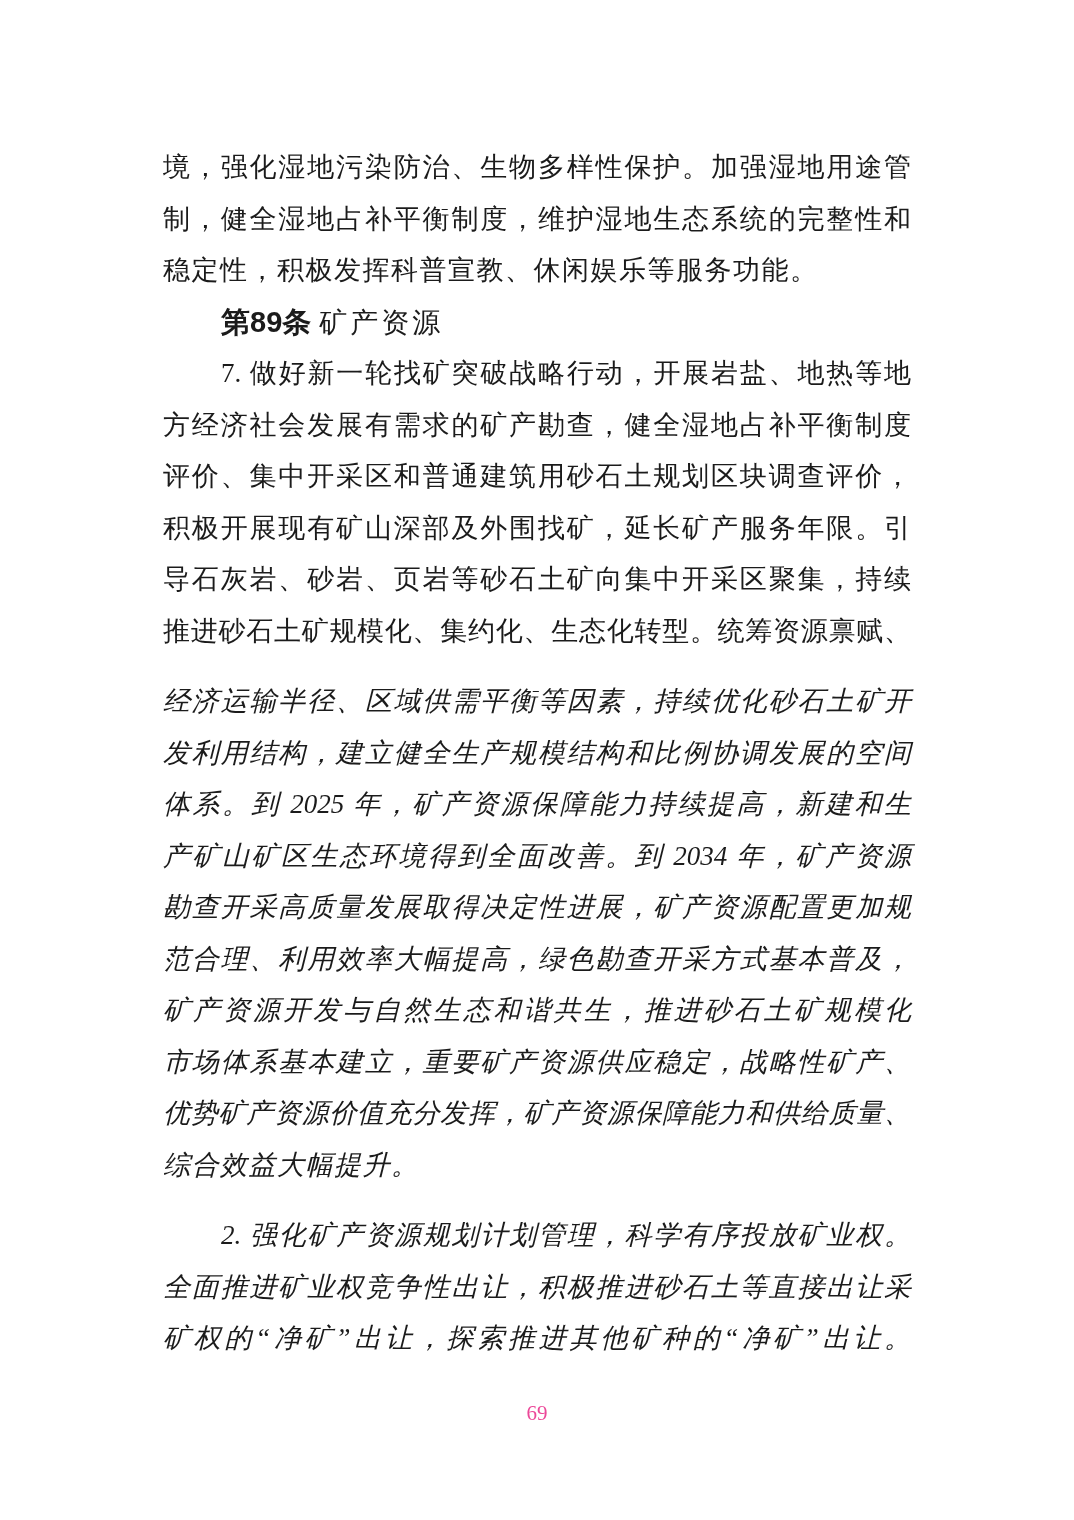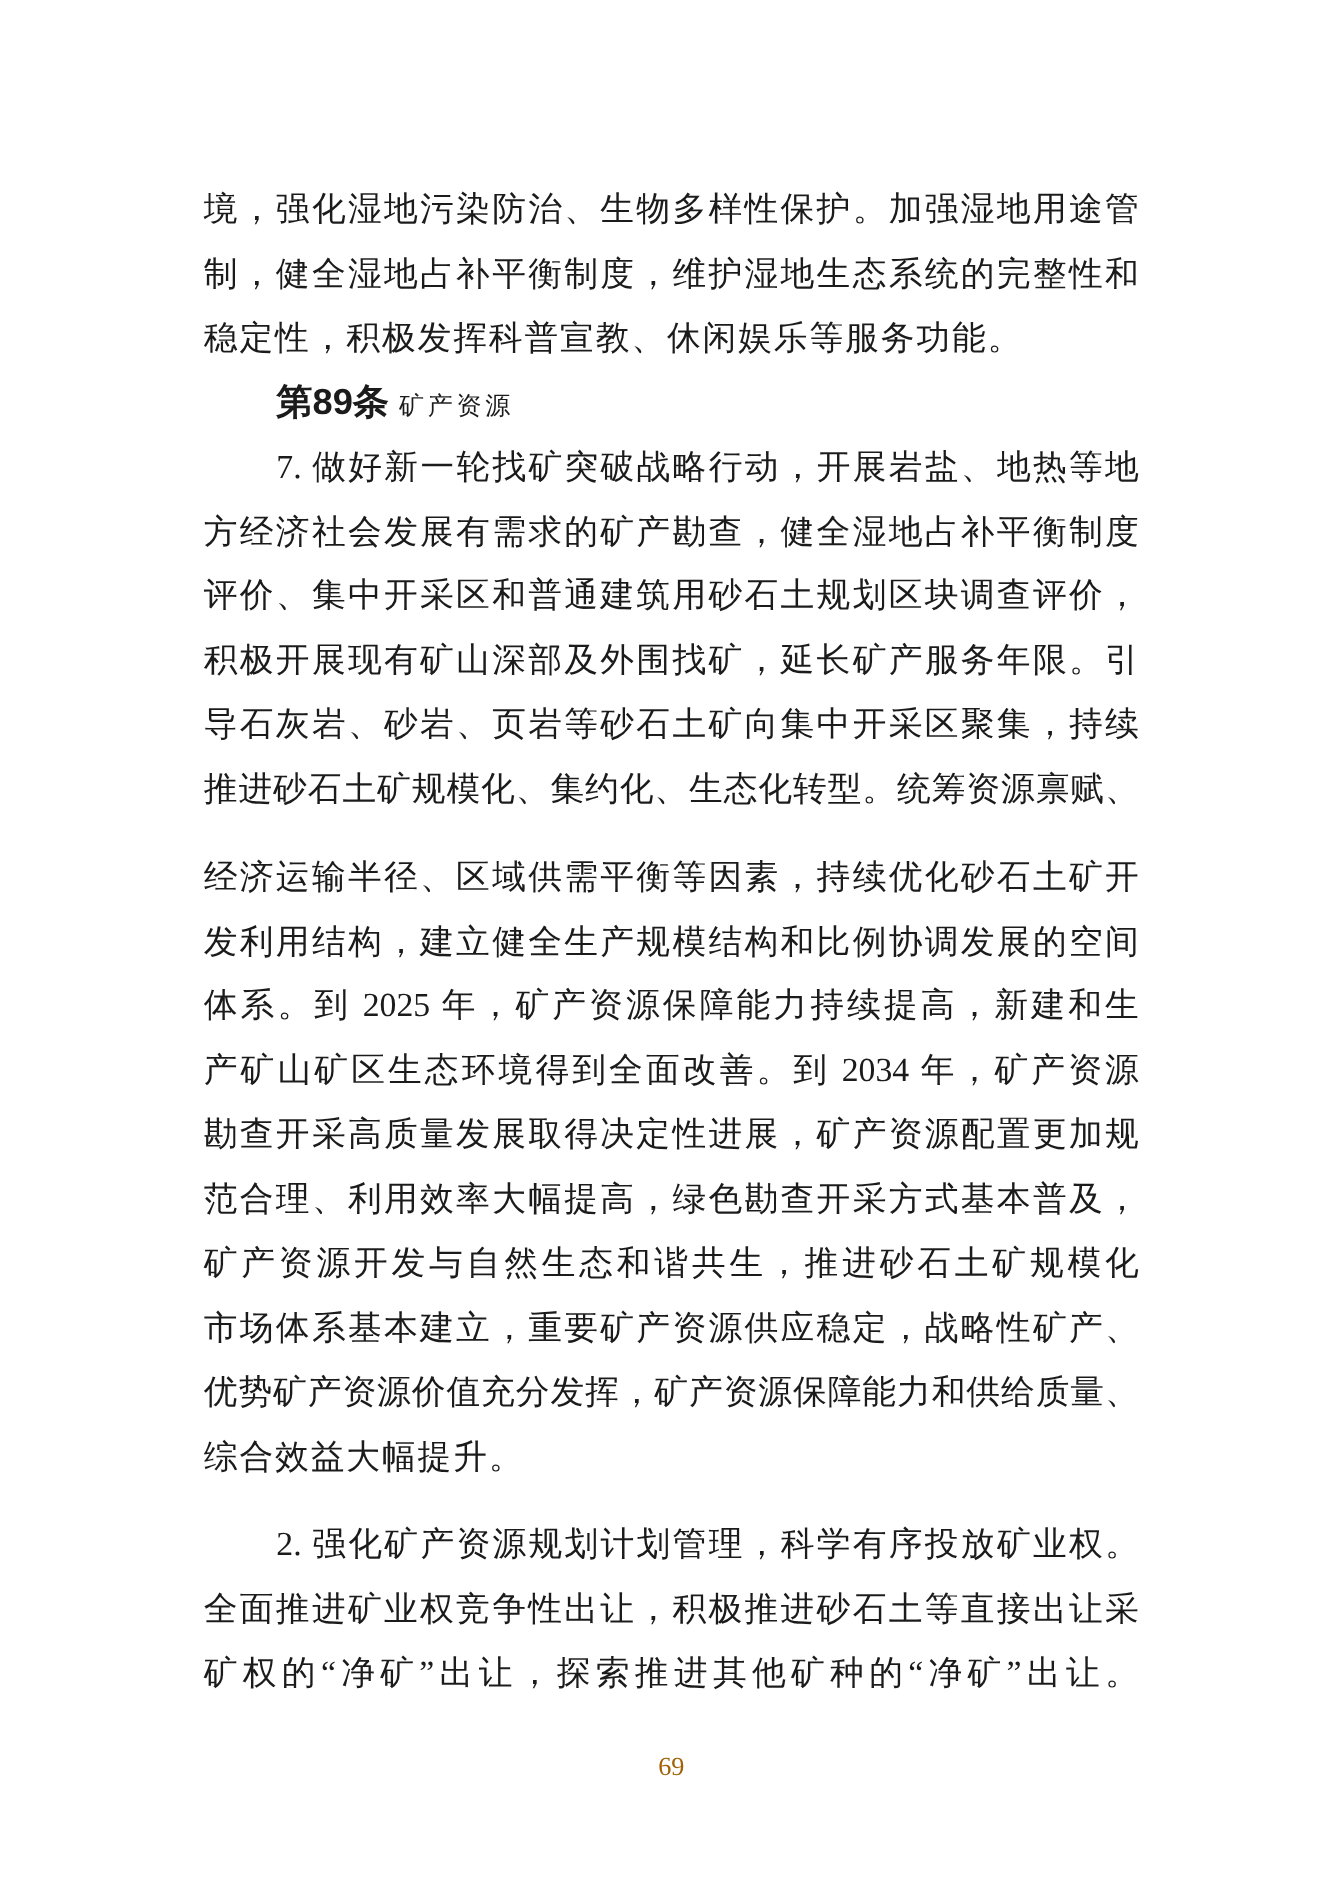--- a/index.html
+++ b/index.html
@@ -16,21 +16,21 @@
     font-family: "Liberation Serif", "DejaVu Serif", serif;
     color: #1b1b1b;
   }
   .content {
     position: absolute;
     left: 163px;
     top: 142px;
     width: 748px;
   }
   .block { margin: 0; padding: 0; }
-  .block.gap { margin-top: 19px; }
+  .block.gap { margin-top: 19px; font-style: italic; }
   .line {
     height: 51.5px;
     line-height: 51.5px;
     font-size: 27px;
     text-align: justify;
     text-align-last: justify;
     text-justify: inter-character;
     white-space: nowrap;
     overflow: visible;
   }
@@ -46,33 +46,33 @@
     text-indent: 58px;
     white-space: nowrap;
   }
   .h-num {
     font-family: "Liberation Sans", "DejaVu Sans", sans-serif;
     font-weight: 700;
     font-size: 29px;
     margin-right: 8px;
   }
   .h-title {
-    font-size: 20px;
+    font-size: 28px;
     letter-spacing: 3px;
   }
   .page-number {
     position: absolute;
     left: 0;
     right: 0;
     top: 1399px;
     height: 28px;
     line-height: 28px;
     text-align: center;
     font-size: 21px;
-    color: #a16207;
+    color: #ec4899;
   }
 </style>
 </head>
 <body>
 
 <div class="page">
   <div class="content">
       <div class="block">
         <div class="line">境，强化湿地污染防治、生物多样性保护。加强湿地用途管</div>
         <div class="line">制，健全湿地占补平衡制度，维护湿地生态系统的完整性和</div>

